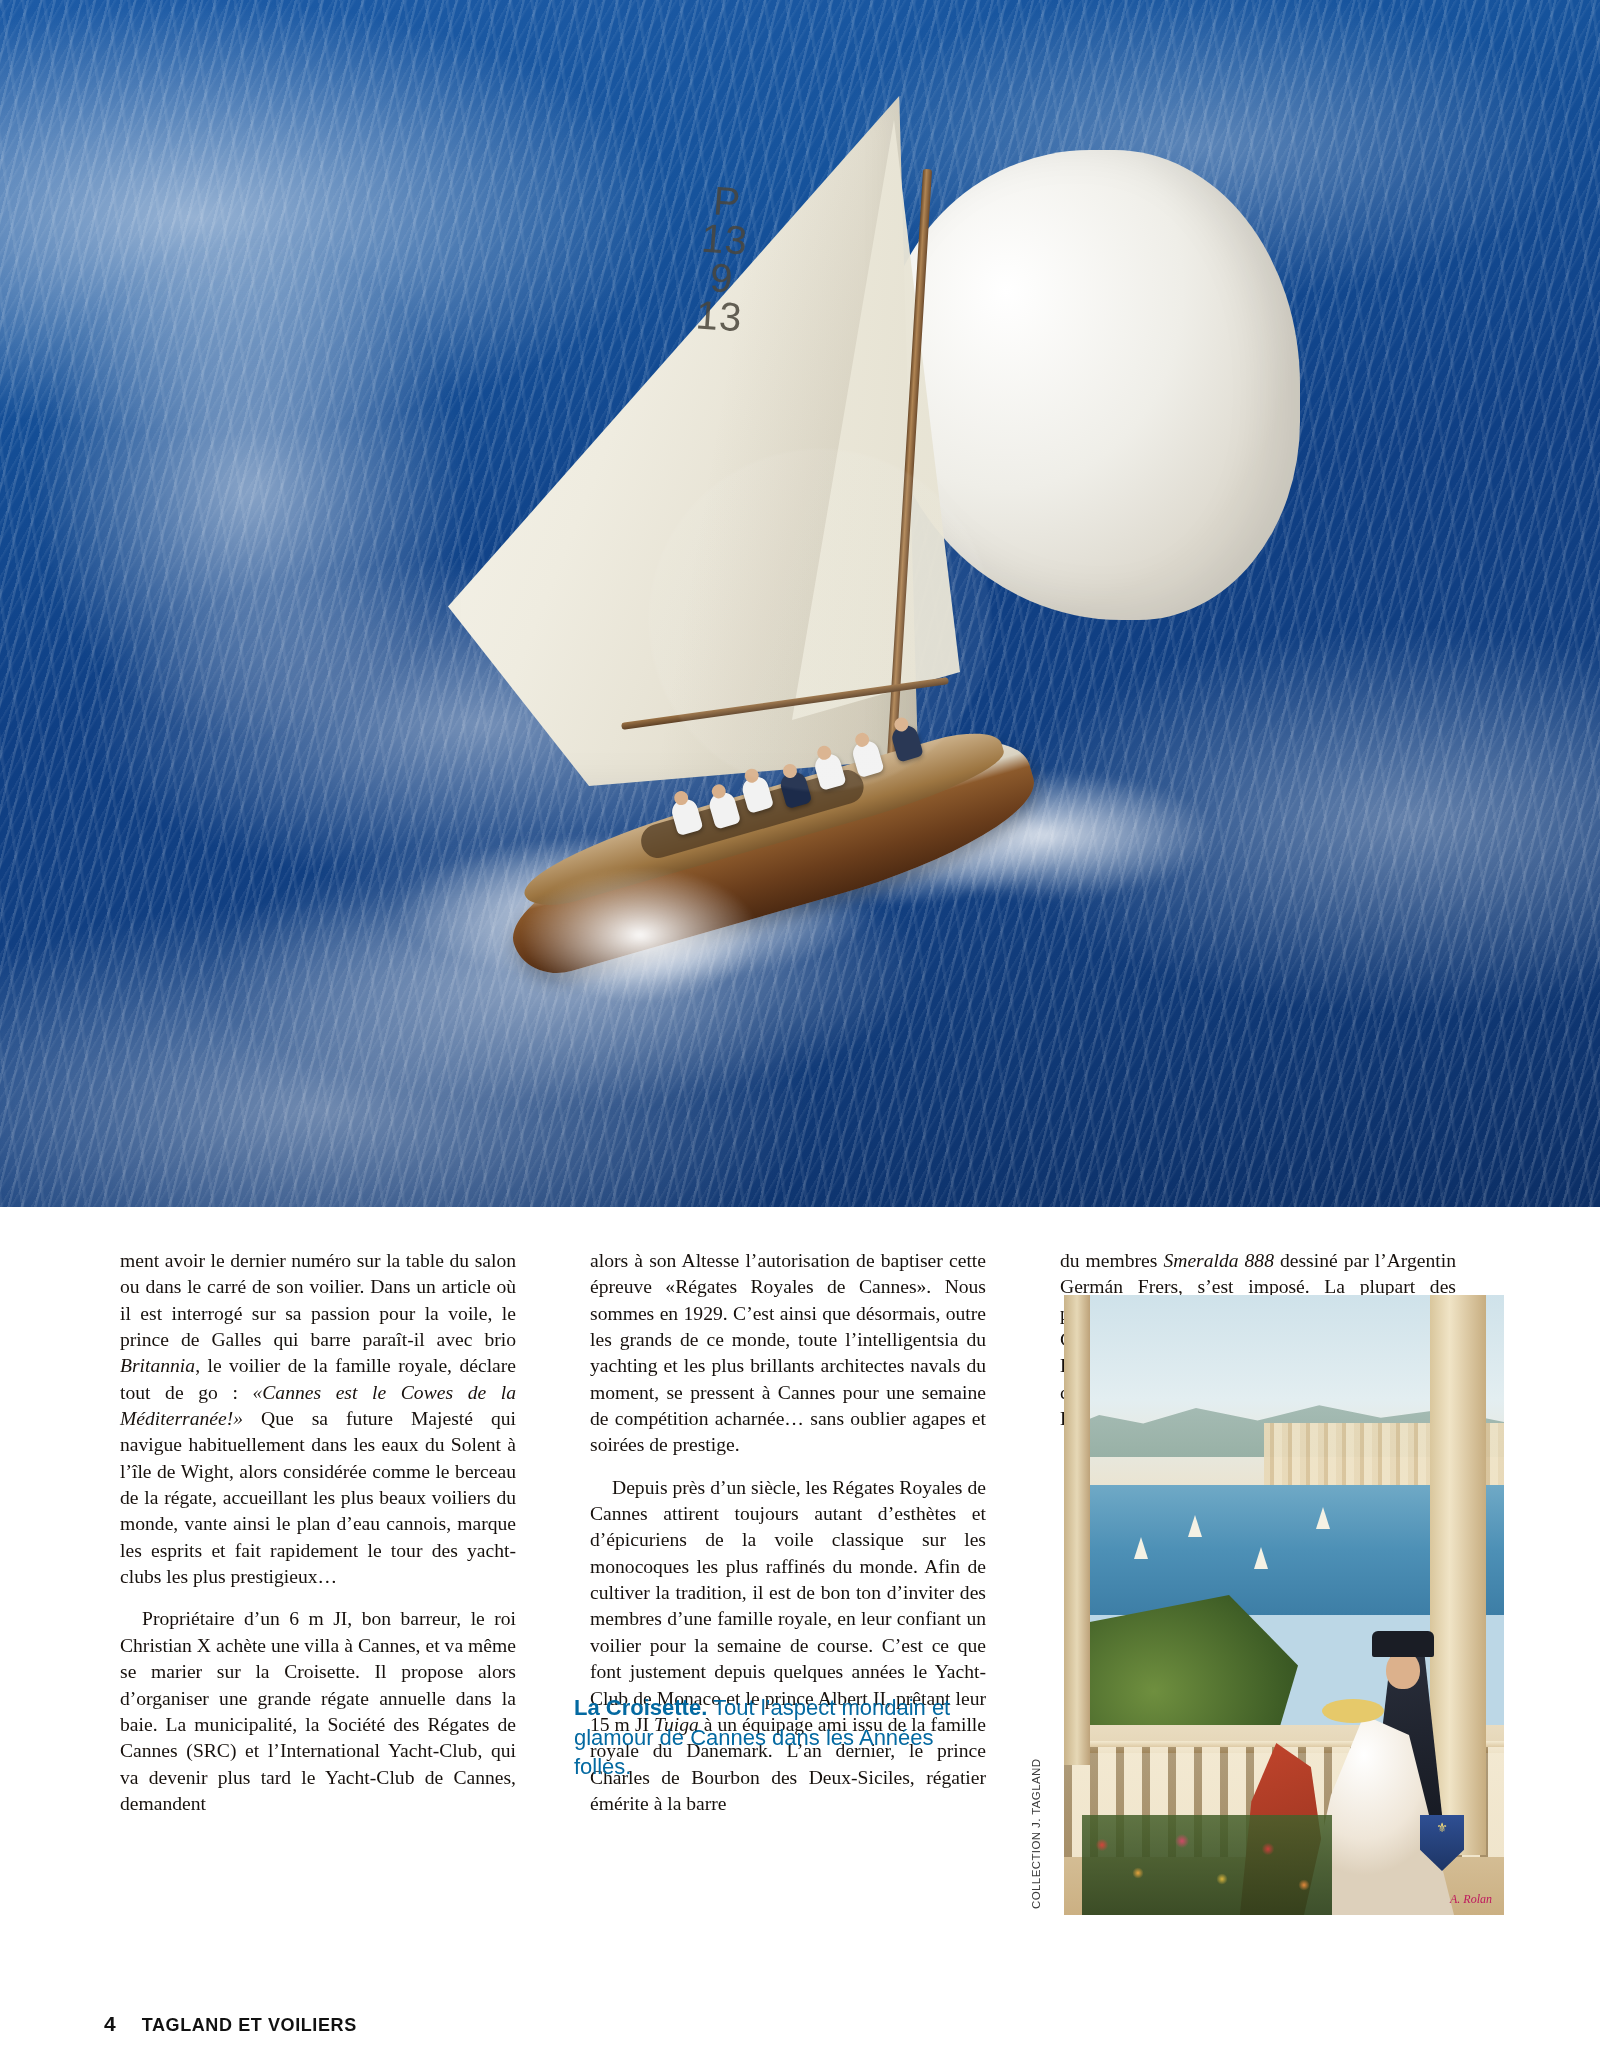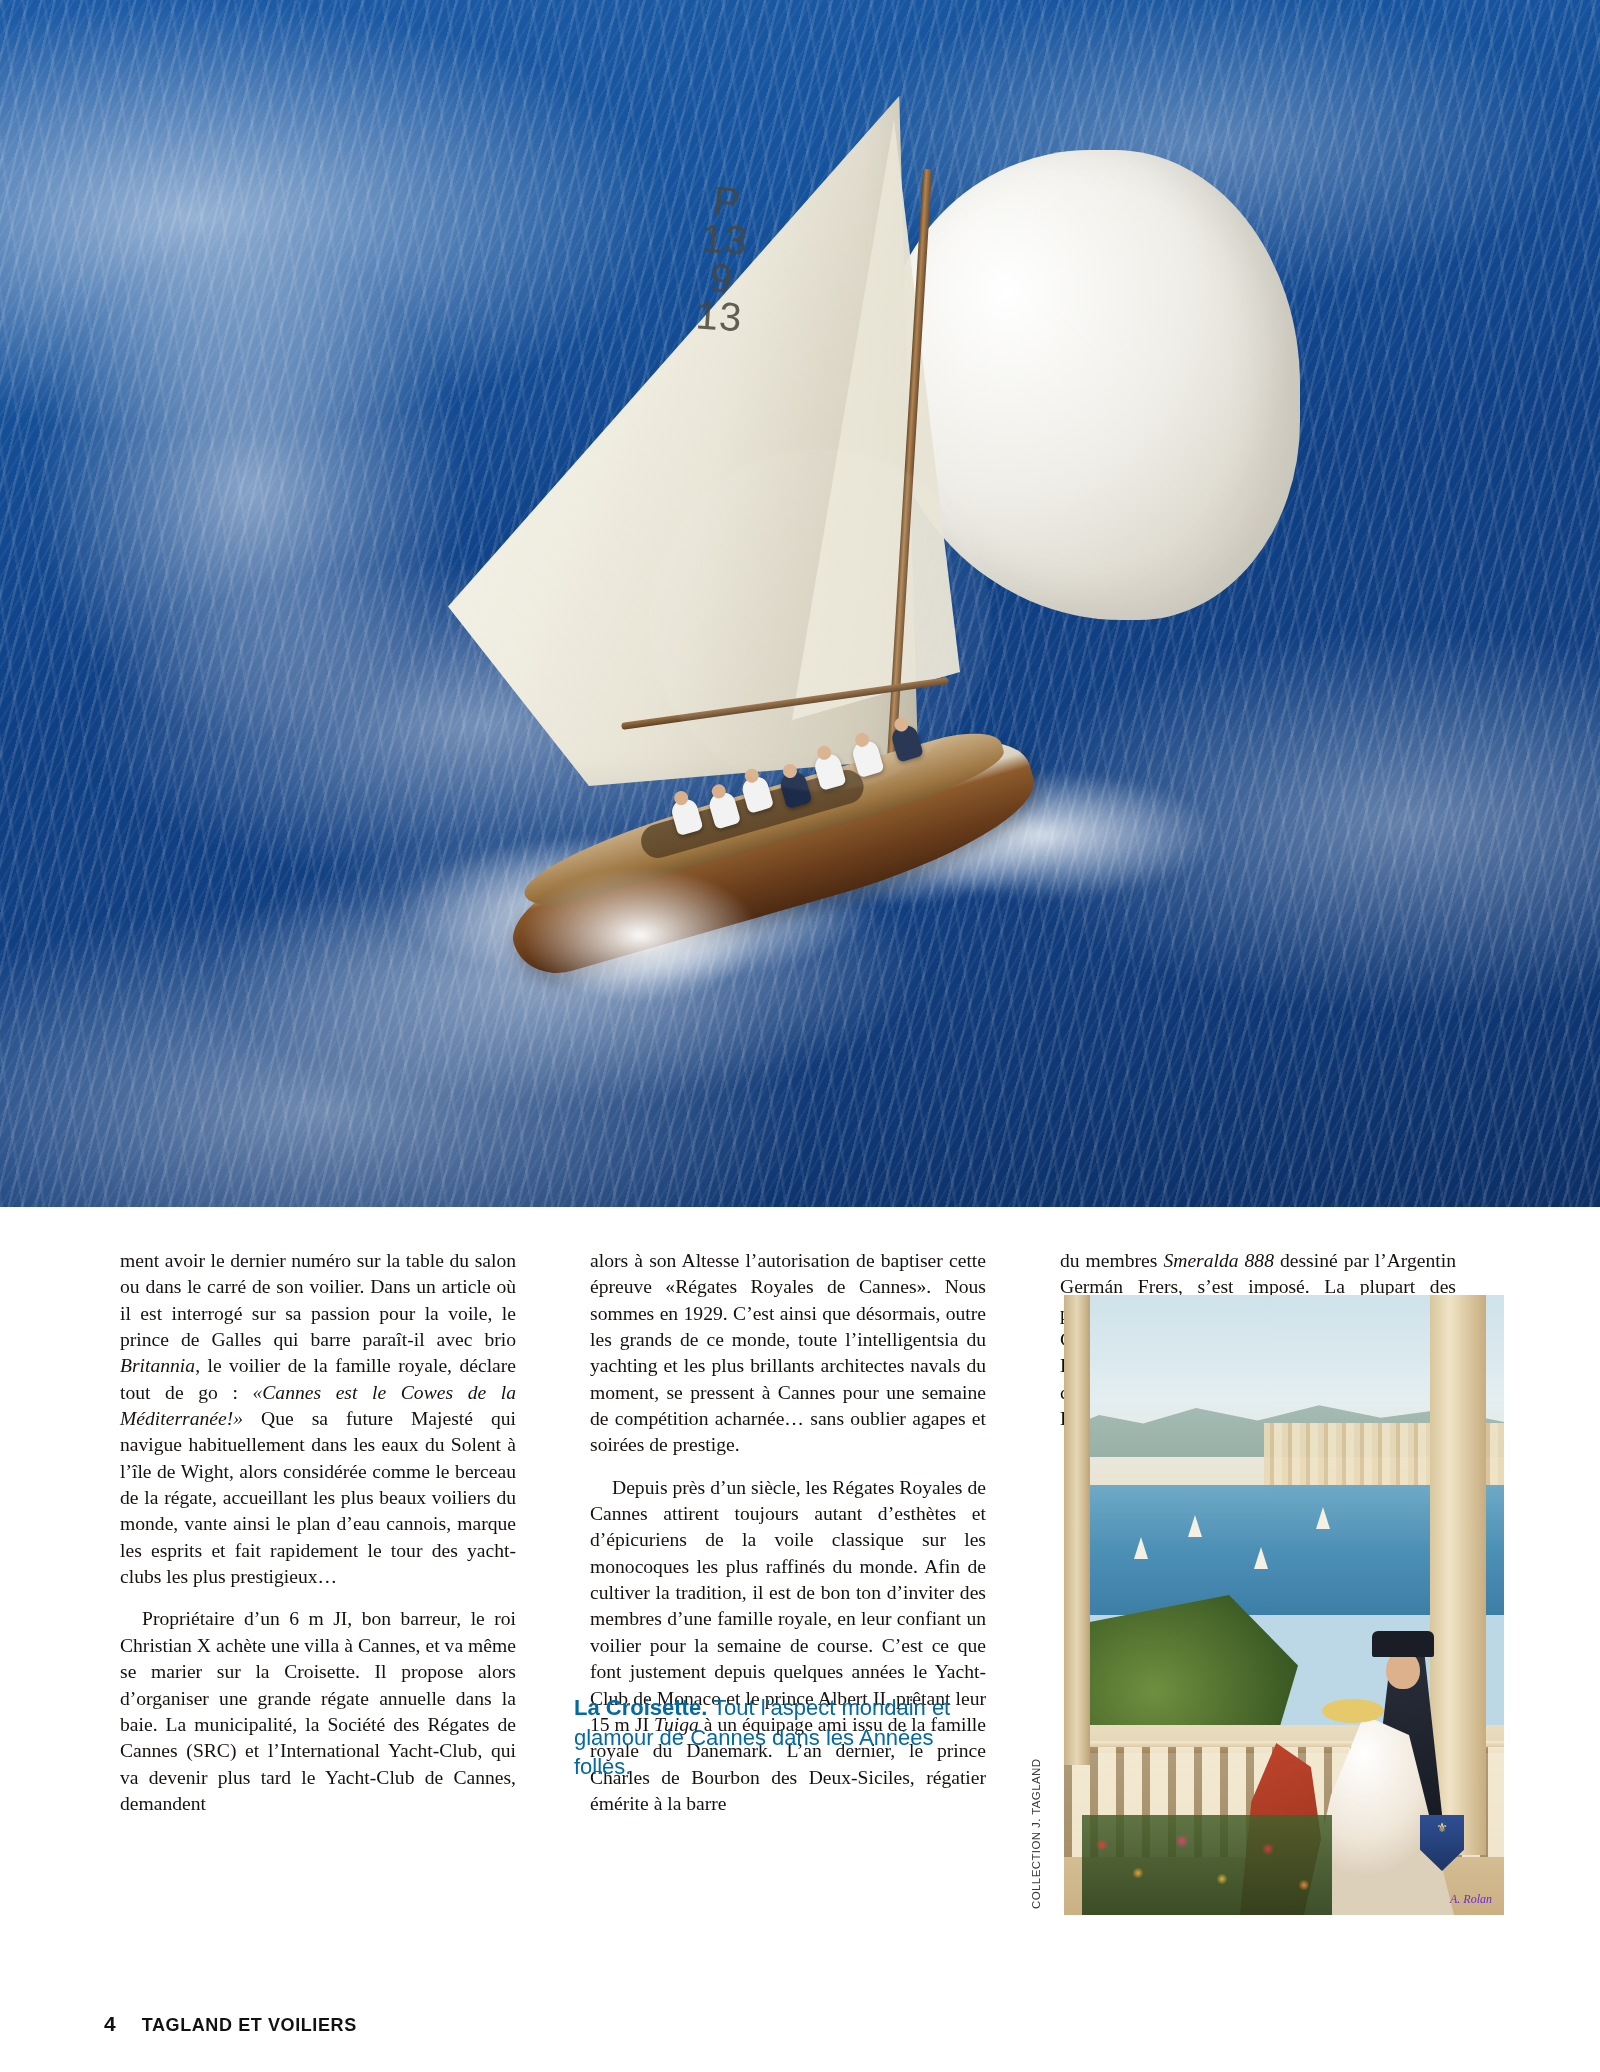--- a/index.html
+++ b/index.html
@@ -374,21 +374,21 @@
     font-size: 13px;
     text-align: center;
     line-height: 1.1;
     padding-top: 6px;
     box-sizing: border-box;
   }
   .pc-signature {
     position: absolute; right: 12px; bottom: 8px;
     font-family: "Liberation Serif", serif;
     font-size: 12px;
-    color: #6d28d9;
+    color: #be185d;
     font-style: italic;
   }
   .credit {
     position: absolute;
     left: 2px;
     bottom: 6px;
     width: 18px;
     font-family: "Liberation Sans", sans-serif;
     font-size: 11.5px;
     letter-spacing: 0.4px;

